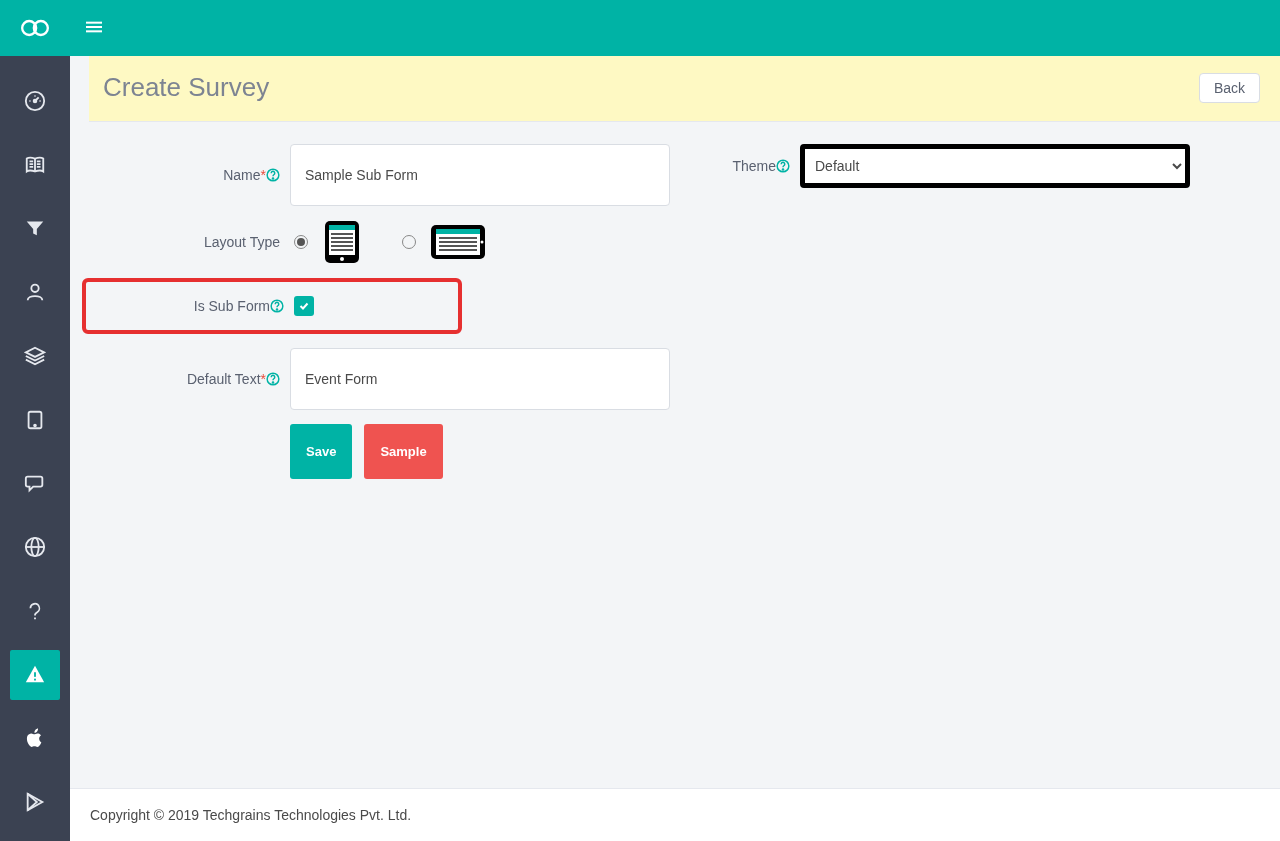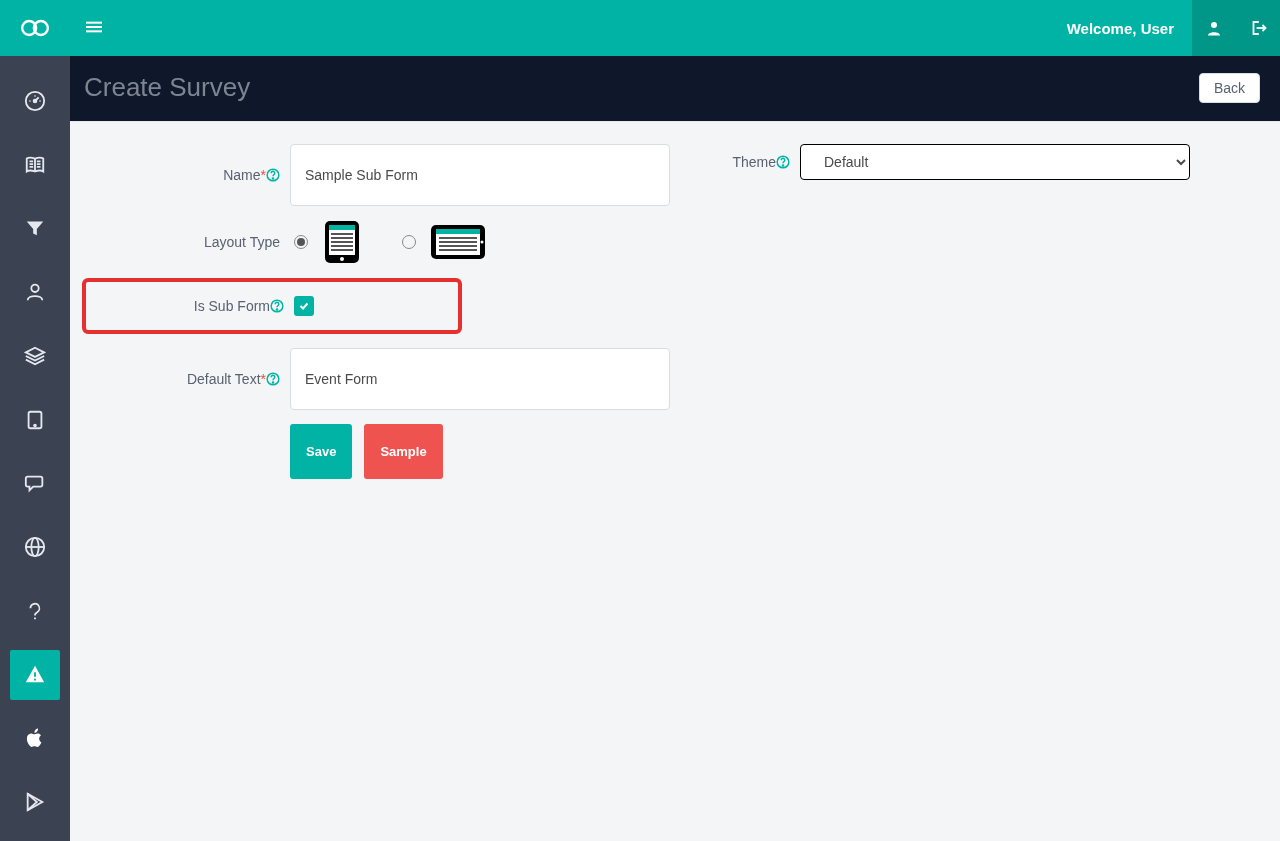--- a/index.html
+++ b/index.html
@@ -16,36 +16,36 @@
   .topbar-btn.darker { background:#009688; }
   .topbar-btn svg { width:18px; height:18px; }
 
   .sidebar { position:absolute; top:56px; left:0; bottom:0; width:70px; background:#3b4252; display:flex; flex-direction:column; align-items:center; padding-top:20px; z-index:5; }
   .side-item { width:50px; height:50px; display:flex; align-items:center; justify-content:center; margin-bottom:14px; cursor:pointer; color:#e5e8ee; border-radius:2px; }
   .side-item svg { width:22px; height:22px; }
   .side-item.warn { background:#00b3a5; color:#fff; }
   .side-item.apple { color:#fff; }
 
   .content { position:absolute; top:56px; left:70px; right:0; bottom:0; background:#f3f5f7; display:flex; flex-direction:column; }
-  .page-header { background:#0f172a; border-bottom:1px solid #e5e8ee; padding:16px 20px 18px 14px; display:flex; align-items:center; }
+  .page-header { background:#fef9c3; border-bottom:1px solid #e5e8ee; padding:16px 20px 18px 14px; display:flex; align-items:center;margin-left:19px; }
   .page-title { font-size:26px; font-weight:400; color:#7d8492; }
   .back-btn { margin-left:auto; border:1px solid #d9dde3; background:#fff; border-radius:4px; padding:6px 14px; color:#5a6170; cursor:pointer; font-size:14px; }
 
   .form-area { padding:22px 20px; flex:1; display:flex; gap:40px; align-items:flex-start; }
   .form-col-left { width:580px; }
   .form-col-right { width:480px; }
 
   .row { display:flex; align-items:center; margin-bottom:14px; }
   .lbl { width:200px; text-align:right; padding-right:10px; color:#5a6170; font-size:14px; display:flex; align-items:center; justify-content:flex-end; }
   .req { color:#e74c3c; }
   .help { color:#00b3a5; display:inline-flex; }
   .help svg { width:14px; height:14px; }
   .fld { flex:1; }
   .txt { width:100%; border:1px solid #d9dde3; border-radius:4px; padding:22px 14px; font-size:14px; color:#4a4a4a; }
-  .sel { width:100%; border:1px solid #000000; border-radius:4px; padding:8px 19px; font-size:14px; color:#4a4a4a; background:#fff; }
+  .sel { width:100%; border:5px solid #000000; border-radius:4px; padding:8px 6px; font-size:14px; color:#4a4a4a; background:#fff; }
 
   .layout-opts { display:flex; align-items:center; gap:10px; padding-left:4px; }
   .radio { appearance:none; width:14px; height:14px; border:1px solid #888; border-radius:50%; position:relative; margin-right:4px; cursor:pointer; }
   .radio:checked::after { content:''; position:absolute; top:2px; left:2px; width:8px; height:8px; background:#555; border-radius:50%; }
 
   .device { display:inline-block; }
   .device svg { display:block; }
 
   .highlight-box { border:4px solid #e63030; border-radius:6px; padding:14px 8px 14px 0; display:flex; align-items:center; width:380px; margin-left:-8px; margin-bottom:14px; }
   .highlight-box .lbl { width:208px; }
@@ -68,36 +68,20 @@
       <circle cx="14" cy="16" r="12"></circle>
       <circle cx="34" cy="16" r="12"></circle>
     </svg>
   </div>
   <div class="hamburger">
     <svg viewBox="0 0 24 24" fill="#fff">
         <rect y="4" width="24" height="3"></rect>
         <rect y="10.5" width="24" height="3"></rect>
         <rect y="17" width="24" height="3"></rect>
       </svg>
-  </div>
-  <div class="topbar-right">
-    <div class="welcome">Welcome, User</div>
-    <div class="topbar-btn darker">
-      <svg viewBox="0 0 24 24" fill="#fff">
-          <circle cx="12" cy="8" r="4"></circle>
-          <path d="M4 22 C4 16 20 16 20 22 Z"></path>
-        </svg>
-    </div>
-    <div class="topbar-btn darker">
-      <svg viewBox="0 0 24 24" fill="none" stroke="#fff" stroke-width="2.4">
-          <path d="M13 4 H6 V20 H13"></path>
-          <path d="M10 12 H22"></path>
-          <path d="M18 8 L22 12 L18 16"></path>
-        </svg>
-    </div>
   </div>
 </div>
 
 <div class="sidebar">
   <div class="side-item">
     <svg viewBox="0 0 24 24" fill="none" stroke="currentColor" stroke-width="2">
         <circle cx="12" cy="12" r="10"></circle>
         <path d="M12 12 L16 8"></path>
         <circle cx="12" cy="12" r="1.5" fill="currentColor"></circle>
         <path d="M6 12h1M17 12h1M12 6v1"></path>
@@ -287,13 +271,16 @@
         </div>
         <div class="fld">
           <select class="sel">
             <option>Default</option>
           </select>
         </div>
       </div>
     </div>
   </div>
 
+  <div class="footer">
+    <span>Copyright © 2019 Techgrains Technologies Pvt. Ltd.</span>
+  </div>
 </div>
 
 </body></html>

